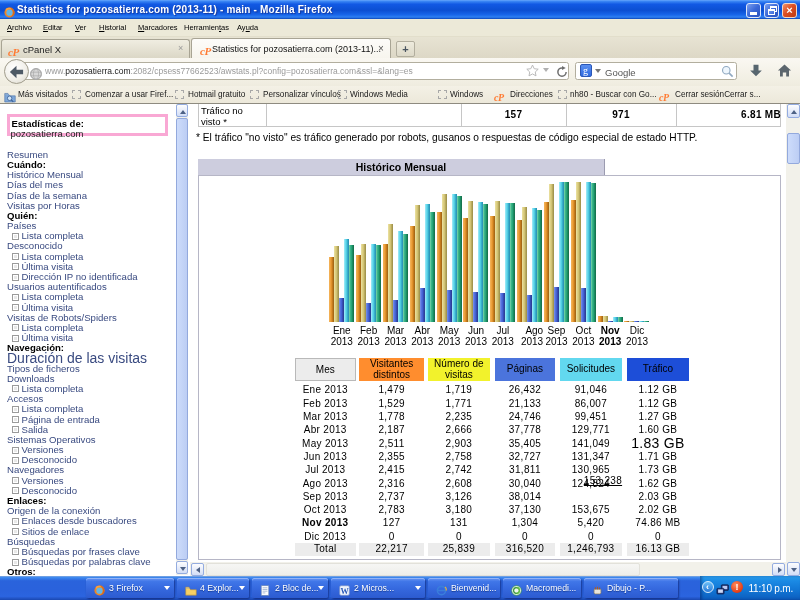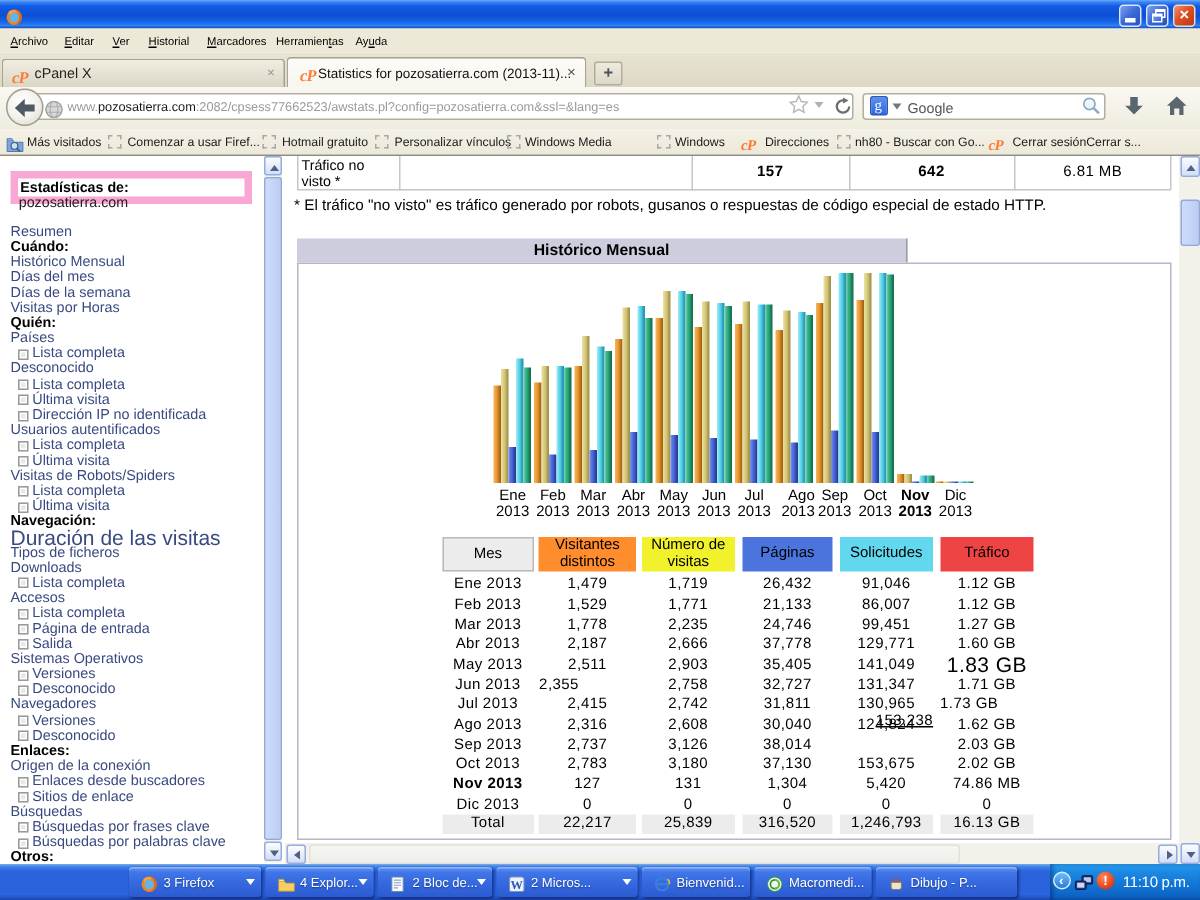--- a/index.html
+++ b/index.html
@@ -6,20 +6,21 @@
 .abs {position:absolute;}
 </style></head><body>
 
 <div class="abs" style="left:0;top:0;width:800px;height:19px;background:linear-gradient(180deg,#6aa8fc 0%,#3a86f4 7%,#1259e4 22%,#0c4fd2 55%,#1866ea 78%,#2f80f2 90%,#0b45ba 100%);">
   <div class="abs" style="left:4px;top:4px;"><svg width="11" height="11" viewBox="0 0 16 16">
         <circle cx="8" cy="8" r="7.4" fill="#f08522"></circle>
         <circle cx="8" cy="8.3" r="4.6" fill="#63b5e6"></circle>
         <path d="M8 0.6 A7.4 7.4 0 0 1 15.4 8 A7.4 7.4 0 0 1 8 15.4 A7.6 7.6 0 0 0 13 8.4 A7.8 7.8 0 0 0 8 0.6 Z" fill="#d8681a"></path>
         <path d="M2.6 2.6 Q5 0.8 8 1 Q10 1.6 10.4 3.4 Q8 2.6 6 3.6 Q4 4.6 3.4 6.6 Q2.2 4.4 2.6 2.6 Z" fill="#f9a13f"></path>
       </svg></div>
+  <div class="abs" style="left:17px;top:3.5px;font-size:10px;font-weight:bold;color:#fff;letter-spacing:0.2px;text-shadow:1px 1px 1px #1538a0;">Statistics for pozosatierra.com (2013-11) - main - Mozilla Firefox</div>
   <div class="abs" style="left:746px;top:2.5px;width:15px;height:15px;border-radius:3px;background:linear-gradient(135deg,#7ba0f0 0%,#3a68d8 50%,#2a51bc 100%);border:1px solid #dce6fa;">
       <span class="abs" style="left:2.5px;top:8.5px;width:7px;height:2.5px;background:#fff;"></span>
     </div>
   <div class="abs" style="left:764px;top:2.5px;width:15px;height:15px;border-radius:3px;background:linear-gradient(135deg,#7ba0f0 0%,#3a68d8 50%,#2a51bc 100%);border:1px solid #dce6fa;">
       <span class="abs" style="left:4.5px;top:2.5px;width:7px;height:6px;border:1px solid #fff;border-top-width:2px;"></span>
       <span class="abs" style="left:2.5px;top:5.5px;width:7px;height:6px;border:1px solid #fff;border-top-width:2px;background:linear-gradient(135deg,#6a94ea,#3a68d8);"></span>
     </div>
   <div class="abs" style="left:782px;top:2.5px;width:15px;height:15px;border-radius:3px;background:linear-gradient(135deg,#f0926a 0%,#dd4f24 45%,#bc3a14 100%);border:1px solid #f2d8c8;color:#fff;font-size:11px;font-weight:bold;text-align:center;line-height:13px;">×</div>
 </div>
 
@@ -111,21 +112,21 @@
   <span class="abs" style="left:450px;top:4px;font-size:8.2px;color:#1a1a1a;">Windows</span>
   <span class="abs" style="left:494px;top:1px;"><span style="font-family:'Liberation Serif',serif;font-weight:bold;font-style:italic;color:#ff7b33;font-size:10px;line-height:10px;letter-spacing:-0.5px;">cP</span></span>
   <span class="abs" style="left:510px;top:4px;font-size:8.2px;color:#1a1a1a;">Direcciones</span>
   <span class="abs" style="left:558px;top:4px;width:9px;height:9px;border:1px dashed #a8a8a8;"></span>
   <span class="abs" style="left:570px;top:4px;font-size:8.2px;color:#1a1a1a;">nh80 - Buscar con Go...</span>
   <span class="abs" style="left:659px;top:1px;"><span style="font-family:'Liberation Serif',serif;font-weight:bold;font-style:italic;color:#ff7b33;font-size:10px;line-height:10px;letter-spacing:-0.5px;">cP</span></span>
   <span class="abs" style="left:675px;top:4px;font-size:8.2px;color:#1a1a1a;">Cerrar sesiónCerrar s...</span>
 </div>
 
 <div class="abs" style="left:0;top:104px;width:190px;height:472px;background:#fff;overflow:hidden;">
-  <div class="abs" style="left:6.5px;top:10px;width:161px;height:22px;border:5px solid #f9a8d4;">
+  <div class="abs" style="left:6.5px;top:10px;width:161px;height:22px;border:3px solid #f9a8d4;">
     <div class="abs" style="left:2px;top:1px;font-size:9.5px;font-weight:bold;color:#000;">Estadísticas de:</div>
     <div class="abs" style="left:1px;top:11px;font-size:9.5px;color:#222;">pozosatierra.com</div>
   </div>
   <div class="abs" style="left:0;top:-104px;width:190px;height:600px;">
 <div class="abs" style="left:7px;top:149.8px;font-size:9.6px;line-height:10px;color:#394a80;white-space:nowrap;">Resumen</div>
 <div class="abs" style="left:7px;top:160.0px;font-size:9.6px;line-height:10px;font-weight:bold;color:#000;white-space:nowrap;">Cuándo:</div>
 <div class="abs" style="left:7px;top:170.2px;font-size:9.6px;line-height:10px;color:#394a80;white-space:nowrap;">Histórico Mensual</div>
 <div class="abs" style="left:7px;top:180.3px;font-size:9.6px;line-height:10px;color:#394a80;white-space:nowrap;">Días del mes</div>
 <div class="abs" style="left:7px;top:190.5px;font-size:9.6px;line-height:10px;color:#394a80;white-space:nowrap;">Días de la semana</div>
 <div class="abs" style="left:7px;top:200.7px;font-size:9.6px;line-height:10px;color:#394a80;white-space:nowrap;">Visitas por Horas</div>
@@ -200,22 +201,22 @@
 
 <div class="abs" style="left:190px;top:104px;width:596px;height:458px;background:#fff;overflow:hidden;">
 
   <div class="abs" style="left:8px;top:-6px;width:583px;height:29px;border:1px solid #c6c6c6;"></div>
   <div class="abs" style="left:76px;top:-6px;width:1px;height:29px;background:#c6c6c6;"></div>
   <div class="abs" style="left:271px;top:-6px;width:1px;height:29px;background:#c6c6c6;"></div>
   <div class="abs" style="left:376px;top:-6px;width:1px;height:29px;background:#c6c6c6;"></div>
   <div class="abs" style="left:486px;top:-6px;width:1px;height:29px;background:#c6c6c6;"></div>
   <div class="abs" style="left:11px;top:0.5px;font-size:9.5px;line-height:11px;color:#000;">Tráfico no<br>visto *</div>
   <div class="abs" style="left:271px;top:4.5px;width:105px;text-align:center;font-size:10px;font-weight:bold;color:#000;letter-spacing:0.3px;">157</div>
-  <div class="abs" style="left:376px;top:4.5px;width:110px;text-align:center;font-size:10px;font-weight:bold;color:#000;letter-spacing:0.3px;">642</div>
-  <div class="abs" style="left:486px;top:4.5px;width:105px;text-align:center;font-size:10px;font-weight:normal;color:#000;letter-spacing:0.3px;">6.81 MB</div>
+  <div class="abs" style="left:376px;top:4.5px;width:110px;text-align:center;font-size:10px;font-weight:bold;color:#000;letter-spacing:0.3px;">971</div>
+  <div class="abs" style="left:486px;top:4.5px;width:105px;text-align:right;font-size:10px;font-weight:bold;color:#000;letter-spacing:0.3px;">6.81 MB</div>
 
   <div class="abs" style="left:6px;top:27.5px;font-size:10.2px;color:#000;">* El tráfico "no visto" es tráfico generado por robots, gusanos o respuestas de código especial de estado HTTP.</div>
 
   <div class="abs" style="left:8px;top:55px;width:407px;height:16px;background:#cdcdde;border-right:1px solid #9b9bb0;text-align:center;font-size:10.5px;font-weight:bold;color:#000;line-height:16px;">Histórico Mensual</div>
 
   <div class="abs" style="left:8px;top:71px;width:582.5px;height:385px;border:1px solid #b6b6c6;background:#fff;"></div>
 
   <div class="abs" style="left:-190px;top:-104px;width:800px;height:600px;">
 <div class="abs" style="left:329.2px;top:256.9px;width:5px;height:65.1px;background:linear-gradient(90deg,#f4b55e 0%,#eda33f 30%,#dd8c26 55%,#b26f17 80%,#9c6114 100%)"></div>
 <div class="abs" style="left:334.2px;top:246.3px;width:5px;height:75.7px;background:linear-gradient(90deg,#ece2a4 0%,#ddd084 30%,#cfc070 55%,#ab9d54 80%,#9c8f48 100%)"></div>
@@ -287,21 +288,21 @@
 <div class="abs" style="left:516.2px;top:324.5px;width:27px;text-align:right;font-size:10px;line-height:11.3px;color:#000;">Ago<br>2013</div>
 <div class="abs" style="left:543.0px;top:324.5px;width:27px;text-align:center;font-size:10px;line-height:11.3px;color:#000;">Sep<br>2013</div>
 <div class="abs" style="left:569.9px;top:324.5px;width:27px;text-align:center;font-size:10px;line-height:11.3px;color:#000;">Oct<br>2013</div>
 <div class="abs" style="left:596.7px;top:324.5px;width:27px;text-align:center;font-size:10px;line-height:11.3px;color:#000;font-weight:bold;">Nov<br>2013</div>
 <div class="abs" style="left:623.5px;top:324.5px;width:27px;text-align:center;font-size:10px;line-height:11.3px;color:#000;">Dic<br>2013</div>
 <div class="abs" style="left:294.5px;top:358px;width:61.5px;height:23px;background:#ececec;border:1px solid #b9b9b9;text-align:center;font-size:10px;line-height:10.5px;padding-top:6px;color:#000;">Mes</div>
 <div class="abs" style="left:359.4px;top:358px;width:64.5px;height:23px;background:#ff8d2e;text-align:center;font-size:10px;line-height:10.5px;padding-top:1px;color:#000;">Visitantes<br>distintos</div>
 <div class="abs" style="left:427.6px;top:358px;width:62.5px;height:23px;background:#f2f22c;text-align:center;font-size:10px;line-height:10.5px;padding-top:1px;color:#000;">Número de<br>visitas</div>
 <div class="abs" style="left:494.7px;top:358px;width:60.5px;height:23px;background:#4b74dc;text-align:center;font-size:10px;line-height:10.5px;padding-top:6px;color:#000;">Páginas</div>
 <div class="abs" style="left:559.6px;top:358px;width:62.5px;height:23px;background:#62d8ef;text-align:center;font-size:10px;line-height:10.5px;padding-top:6px;color:#000;">Solicitudes</div>
-<div class="abs" style="left:626.7px;top:358px;width:62.5px;height:23px;background:#ef4444;text-align:center;font-size:10px;line-height:10.5px;padding-top:6px;color:#000;">Tráfico</div>
+<div class="abs" style="left:626.7px;top:358px;width:62.5px;height:23px;background:#1d4ed8;text-align:center;font-size:10px;line-height:10.5px;padding-top:6px;color:#000;">Tráfico</div>
 <div class="abs" style="left:294.5px;top:383.4px;width:61.5px;height:13.3px;text-align:center;font-size:10px;line-height:13px;letter-spacing:0.3px;color:#000;">Ene 2013</div>
 <div class="abs" style="left:359.4px;top:383.4px;width:64.5px;height:13.3px;text-align:center;font-size:10px;line-height:13px;letter-spacing:0.3px;color:#000;">1,479</div>
 <div class="abs" style="left:427.6px;top:383.4px;width:62.5px;height:13.3px;text-align:center;font-size:10px;line-height:13px;letter-spacing:0.3px;color:#000;">1,719</div>
 <div class="abs" style="left:494.7px;top:383.4px;width:60.5px;height:13.3px;text-align:center;font-size:10px;line-height:13px;letter-spacing:0.3px;color:#000;">26,432</div>
 <div class="abs" style="left:559.6px;top:383.4px;width:62.5px;height:13.3px;text-align:center;font-size:10px;line-height:13px;letter-spacing:0.3px;color:#000;">91,046</div>
 <div class="abs" style="left:626.7px;top:383.4px;width:62.5px;height:13.3px;text-align:center;font-size:10px;line-height:13px;letter-spacing:0.3px;color:#000;">1.12 GB</div>
 <div class="abs" style="left:294.5px;top:396.7px;width:61.5px;height:13.3px;text-align:center;font-size:10px;line-height:13px;letter-spacing:0.3px;color:#000;">Feb 2013</div>
 <div class="abs" style="left:359.4px;top:396.7px;width:64.5px;height:13.3px;text-align:center;font-size:10px;line-height:13px;letter-spacing:0.3px;color:#000;">1,529</div>
 <div class="abs" style="left:427.6px;top:396.7px;width:62.5px;height:13.3px;text-align:center;font-size:10px;line-height:13px;letter-spacing:0.3px;color:#000;">1,771</div>
 <div class="abs" style="left:494.7px;top:396.7px;width:60.5px;height:13.3px;text-align:center;font-size:10px;line-height:13px;letter-spacing:0.3px;color:#000;">21,133</div>
@@ -319,31 +320,31 @@
 <div class="abs" style="left:494.7px;top:423.3px;width:60.5px;height:13.3px;text-align:center;font-size:10px;line-height:13px;letter-spacing:0.3px;color:#000;">37,778</div>
 <div class="abs" style="left:559.6px;top:423.3px;width:62.5px;height:13.3px;text-align:center;font-size:10px;line-height:13px;letter-spacing:0.3px;color:#000;">129,771</div>
 <div class="abs" style="left:626.7px;top:423.3px;width:62.5px;height:13.3px;text-align:center;font-size:10px;line-height:13px;letter-spacing:0.3px;color:#000;">1.60 GB</div>
 <div class="abs" style="left:294.5px;top:436.6px;width:61.5px;height:13.3px;text-align:center;font-size:10px;line-height:13px;letter-spacing:0.3px;color:#000;">May 2013</div>
 <div class="abs" style="left:359.4px;top:436.6px;width:64.5px;height:13.3px;text-align:center;font-size:10px;line-height:13px;letter-spacing:0.3px;color:#000;">2,511</div>
 <div class="abs" style="left:427.6px;top:436.6px;width:62.5px;height:13.3px;text-align:center;font-size:10px;line-height:13px;letter-spacing:0.3px;color:#000;">2,903</div>
 <div class="abs" style="left:494.7px;top:436.6px;width:60.5px;height:13.3px;text-align:center;font-size:10px;line-height:13px;letter-spacing:0.3px;color:#000;">35,405</div>
 <div class="abs" style="left:559.6px;top:436.6px;width:62.5px;height:13.3px;text-align:center;font-size:10px;line-height:13px;letter-spacing:0.3px;color:#000;">141,049</div>
 <div class="abs" style="left:626.7px;top:436.6px;width:62.5px;height:13.3px;text-align:center;font-size:14px;line-height:13px;letter-spacing:0.3px;color:#000;">1.83 GB</div>
 <div class="abs" style="left:294.5px;top:449.9px;width:61.5px;height:13.3px;text-align:center;font-size:10px;line-height:13px;letter-spacing:0.3px;color:#000;">Jun 2013</div>
-<div class="abs" style="left:359.4px;top:449.9px;width:64.5px;height:13.3px;font-size:10px;line-height:13px;letter-spacing:0.3px;color:#000;">2,355</div>
+<div class="abs" style="left:359.4px;top:449.9px;width:64.5px;height:13.3px;text-align:center;font-size:10px;line-height:13px;letter-spacing:0.3px;color:#000;">2,355</div>
 <div class="abs" style="left:427.6px;top:449.9px;width:62.5px;height:13.3px;text-align:center;font-size:10px;line-height:13px;letter-spacing:0.3px;color:#000;">2,758</div>
 <div class="abs" style="left:494.7px;top:449.9px;width:60.5px;height:13.3px;text-align:center;font-size:10px;line-height:13px;letter-spacing:0.3px;color:#000;">32,727</div>
 <div class="abs" style="left:559.6px;top:449.9px;width:62.5px;height:13.3px;text-align:center;font-size:10px;line-height:13px;letter-spacing:0.3px;color:#000;">131,347</div>
 <div class="abs" style="left:626.7px;top:449.9px;width:62.5px;height:13.3px;text-align:center;font-size:10px;line-height:13px;letter-spacing:0.3px;color:#000;">1.71 GB</div>
 <div class="abs" style="left:294.5px;top:463.2px;width:61.5px;height:13.3px;text-align:center;font-size:10px;line-height:13px;letter-spacing:0.3px;color:#000;">Jul 2013</div>
 <div class="abs" style="left:359.4px;top:463.2px;width:64.5px;height:13.3px;text-align:center;font-size:10px;line-height:13px;letter-spacing:0.3px;color:#000;">2,415</div>
 <div class="abs" style="left:427.6px;top:463.2px;width:62.5px;height:13.3px;text-align:center;font-size:10px;line-height:13px;letter-spacing:0.3px;color:#000;">2,742</div>
 <div class="abs" style="left:494.7px;top:463.2px;width:60.5px;height:13.3px;text-align:center;font-size:10px;line-height:13px;letter-spacing:0.3px;color:#000;">31,811</div>
 <div class="abs" style="left:559.6px;top:463.2px;width:62.5px;height:13.3px;text-align:center;font-size:10px;line-height:13px;letter-spacing:0.3px;color:#000;">130,965</div>
-<div class="abs" style="left:626.7px;top:463.2px;width:62.5px;height:13.3px;font-size:10px;line-height:13px;letter-spacing:0.3px;color:#000;">1.73 GB</div>
+<div class="abs" style="left:626.7px;top:463.2px;width:62.5px;height:13.3px;text-align:center;font-size:10px;line-height:13px;letter-spacing:0.3px;color:#000;">1.73 GB</div>
 <div class="abs" style="left:294.5px;top:476.5px;width:61.5px;height:13.3px;text-align:center;font-size:10px;line-height:13px;letter-spacing:0.3px;color:#000;">Ago 2013</div>
 <div class="abs" style="left:359.4px;top:476.5px;width:64.5px;height:13.3px;text-align:center;font-size:10px;line-height:13px;letter-spacing:0.3px;color:#000;">2,316</div>
 <div class="abs" style="left:427.6px;top:476.5px;width:62.5px;height:13.3px;text-align:center;font-size:10px;line-height:13px;letter-spacing:0.3px;color:#000;">2,608</div>
 <div class="abs" style="left:494.7px;top:476.5px;width:60.5px;height:13.3px;text-align:center;font-size:10px;line-height:13px;letter-spacing:0.3px;color:#000;">30,040</div>
 <div class="abs" style="left:559.6px;top:476.5px;width:62.5px;height:13.3px;text-align:center;font-size:10px;line-height:13px;letter-spacing:0.3px;color:#000;">124,824</div>
 <div class="abs" style="left:626.7px;top:476.5px;width:62.5px;height:13.3px;text-align:center;font-size:10px;line-height:13px;letter-spacing:0.3px;color:#000;">1.62 GB</div>
 <div class="abs" style="left:294.5px;top:489.8px;width:61.5px;height:13.3px;text-align:center;font-size:10px;line-height:13px;letter-spacing:0.3px;color:#000;">Sep 2013</div>
 <div class="abs" style="left:359.4px;top:489.8px;width:64.5px;height:13.3px;text-align:center;font-size:10px;line-height:13px;letter-spacing:0.3px;color:#000;">2,737</div>
 <div class="abs" style="left:427.6px;top:489.8px;width:62.5px;height:13.3px;text-align:center;font-size:10px;line-height:13px;letter-spacing:0.3px;color:#000;">3,126</div>
 <div class="abs" style="left:494.7px;top:489.8px;width:60.5px;height:13.3px;text-align:center;font-size:10px;line-height:13px;letter-spacing:0.3px;color:#000;">38,014</div>

